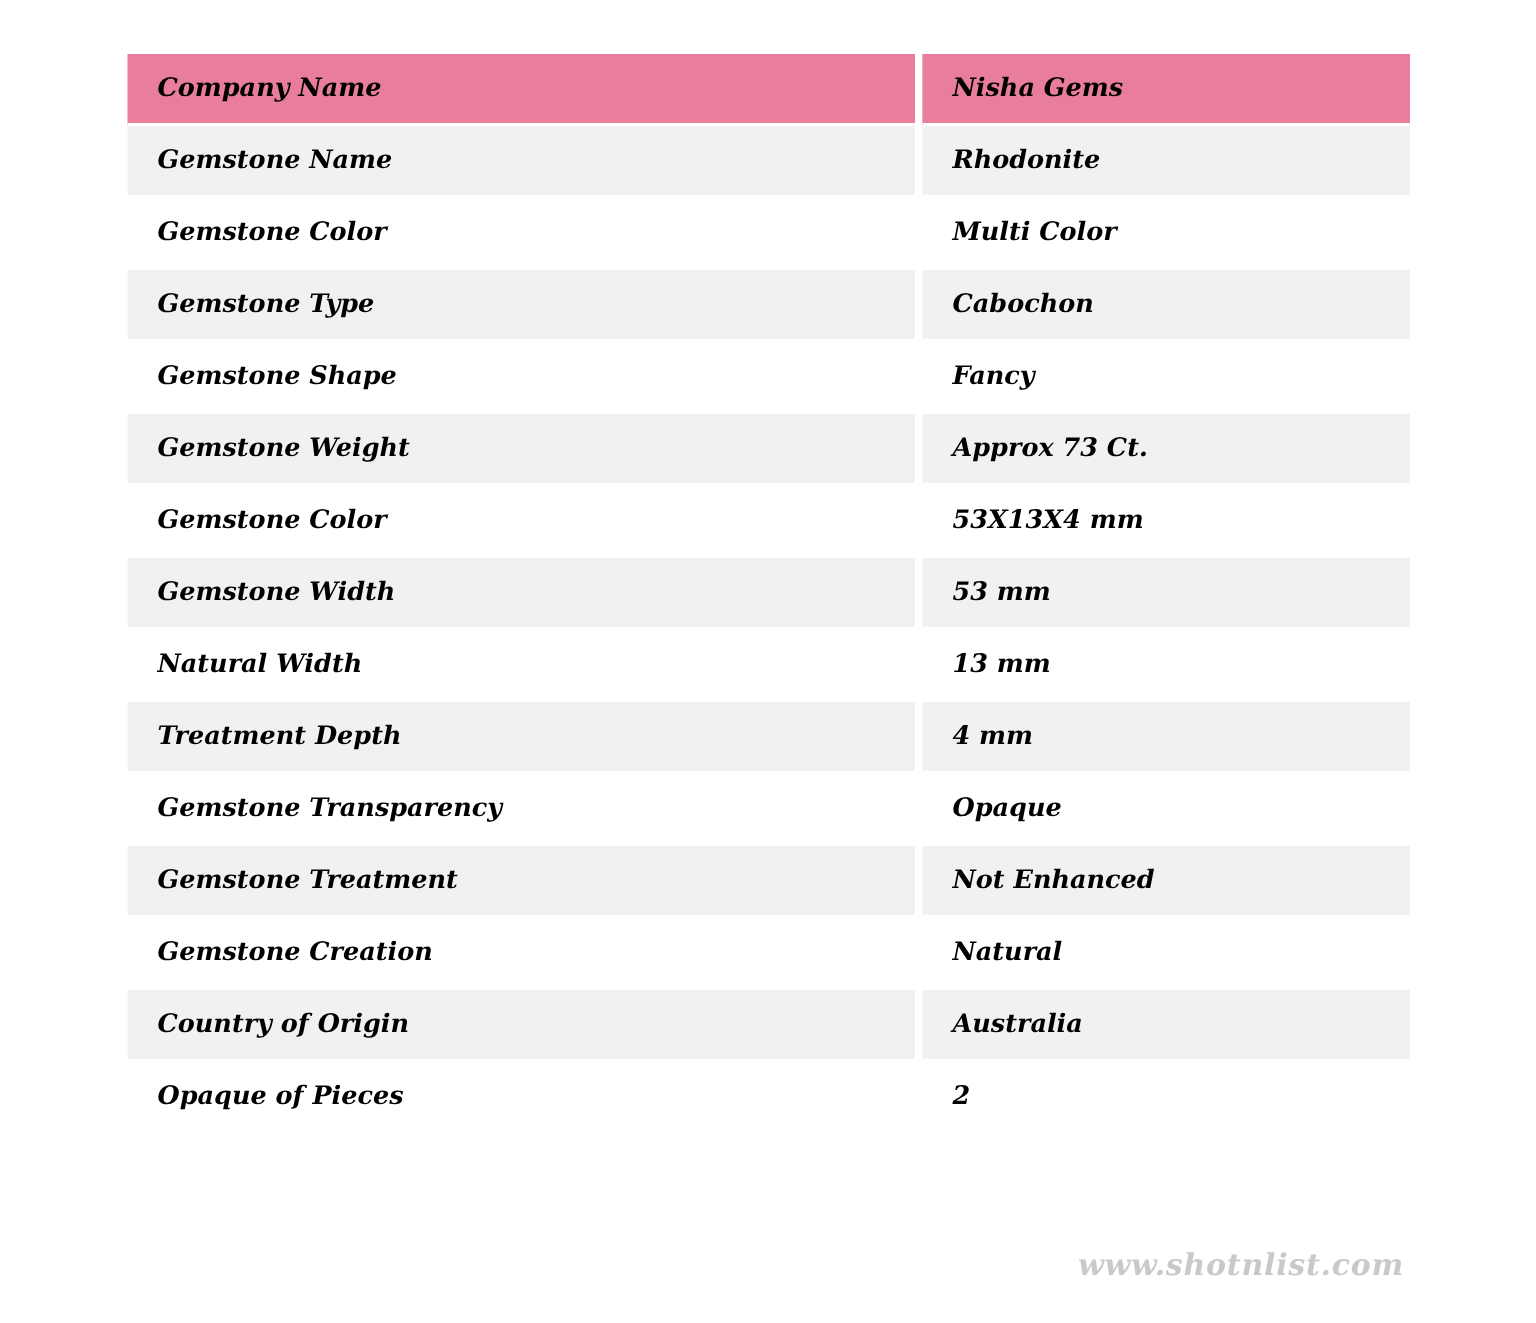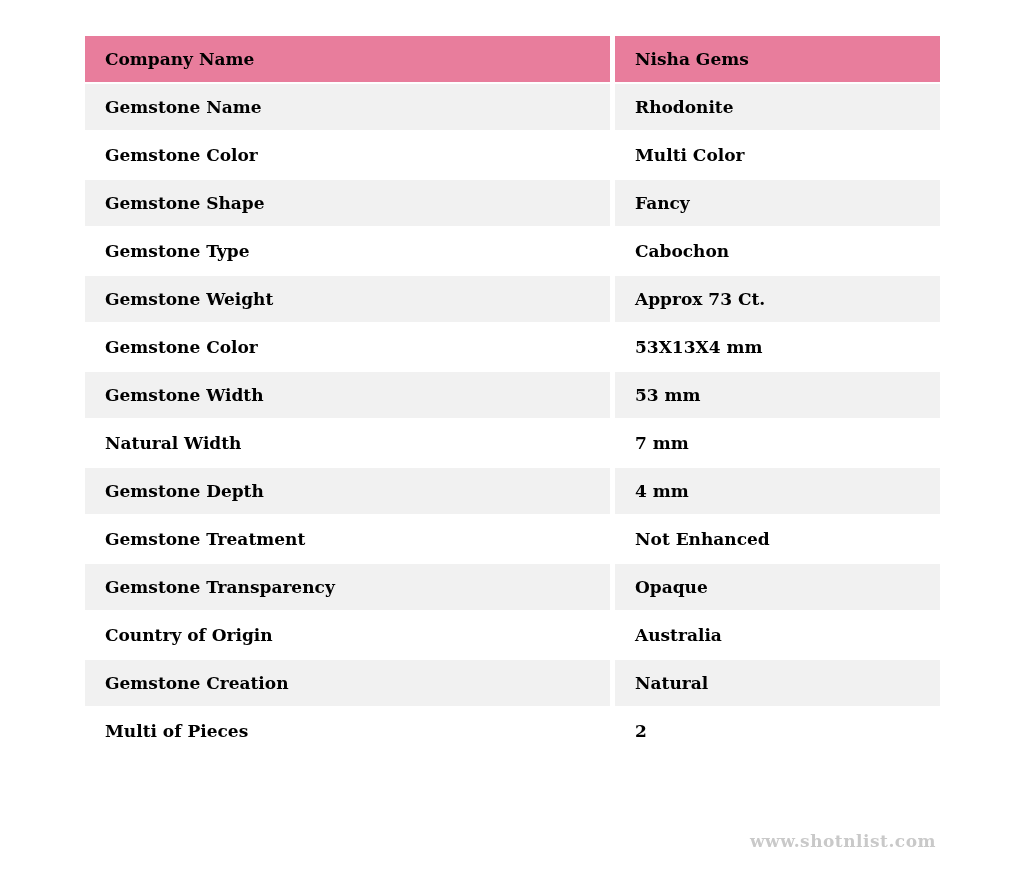--- a/index.html
+++ b/index.html
@@ -15,20 +15,21 @@
     width: 1024px;
     height: 882px;
     background: #ffffff;
     font-family: "DejaVu Serif", "Liberation Serif", serif;
     overflow: hidden;
   }
   .page {
     width: 1024px;
     height: 882px;
     position: relative;
+    font-style: italic;
   }
   .spec-table-wrap {
     position: absolute;
     left: 85px;
     top: 36px;
     width: 855px;
   }
   table.spec-table {
     width: 855px;
     border-collapse: separate;
@@ -61,21 +62,21 @@
   table.spec-table tbody tr:nth-child(odd) td { background: var(--row-alt-bg); }
   table.spec-table tbody tr:nth-child(even) td { background: var(--row-bg); }
   .watermark {
     position: absolute;
     left: 85px;
     top: 831px;
     width: 855px;
     text-align: right;
     padding-right: 4px;
     font-weight: bold;
-    font-size: 17px;
+    font-size: 20px;
     letter-spacing: 0.5px;
     color: var(--footer-color);
   }
 </style>
 </head>
 <body>
 
 <div class="page">
 
   <div class="spec-table-wrap">
@@ -93,65 +94,65 @@
       <tbody id="spec-body">
           <tr>
             <td class="label-cell">Gemstone Name</td>
             <td class="value-cell">Rhodonite</td>
           </tr>
           <tr>
             <td class="label-cell">Gemstone Color</td>
             <td class="value-cell">Multi Color</td>
           </tr>
           <tr>
+            <td class="label-cell">Gemstone Type</td>
+            <td class="value-cell">Cabochon</td>
+          </tr>
+          <tr>
             <td class="label-cell">Gemstone Shape</td>
             <td class="value-cell">Fancy</td>
-          </tr>
-          <tr>
-            <td class="label-cell">Gemstone Type</td>
-            <td class="value-cell">Cabochon</td>
           </tr>
           <tr>
             <td class="label-cell">Gemstone Weight</td>
             <td class="value-cell">Approx 73 Ct.</td>
           </tr>
           <tr>
             <td class="label-cell">Gemstone Color</td>
             <td class="value-cell">53X13X4 mm</td>
           </tr>
           <tr>
             <td class="label-cell">Gemstone Width</td>
             <td class="value-cell">53 mm</td>
           </tr>
           <tr>
             <td class="label-cell">Natural Width</td>
-            <td class="value-cell">7 mm</td>
+            <td class="value-cell">13 mm</td>
           </tr>
           <tr>
-            <td class="label-cell">Gemstone Depth</td>
+            <td class="label-cell">Treatment Depth</td>
             <td class="value-cell">4 mm</td>
+          </tr>
+          <tr>
+            <td class="label-cell">Gemstone Transparency</td>
+            <td class="value-cell">Opaque</td>
           </tr>
           <tr>
             <td class="label-cell">Gemstone Treatment</td>
             <td class="value-cell">Not Enhanced</td>
           </tr>
           <tr>
-            <td class="label-cell">Gemstone Transparency</td>
-            <td class="value-cell">Opaque</td>
+            <td class="label-cell">Gemstone Creation</td>
+            <td class="value-cell">Natural</td>
           </tr>
           <tr>
             <td class="label-cell">Country of Origin</td>
             <td class="value-cell">Australia</td>
           </tr>
           <tr>
-            <td class="label-cell">Gemstone Creation</td>
-            <td class="value-cell">Natural</td>
-          </tr>
-          <tr>
-            <td class="label-cell">Multi of Pieces</td>
+            <td class="label-cell">Opaque of Pieces</td>
             <td class="value-cell">2</td>
           </tr>
         </tbody>
     </table>
   </div>
 
   <div class="watermark">www.shotnlist.com</div>
 
 </div>
 

